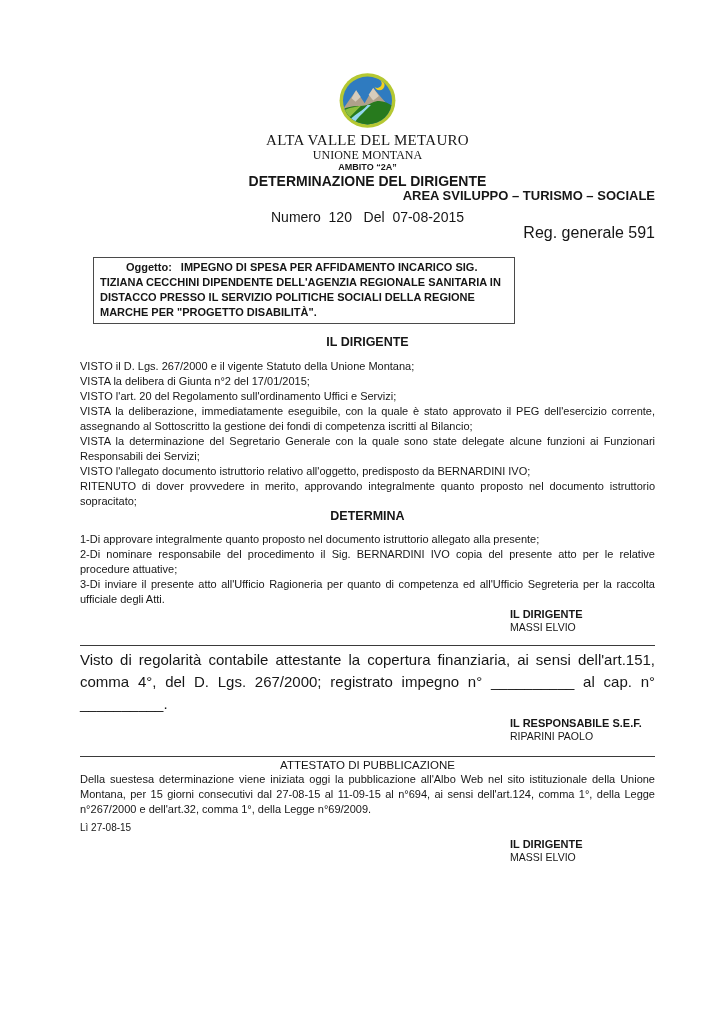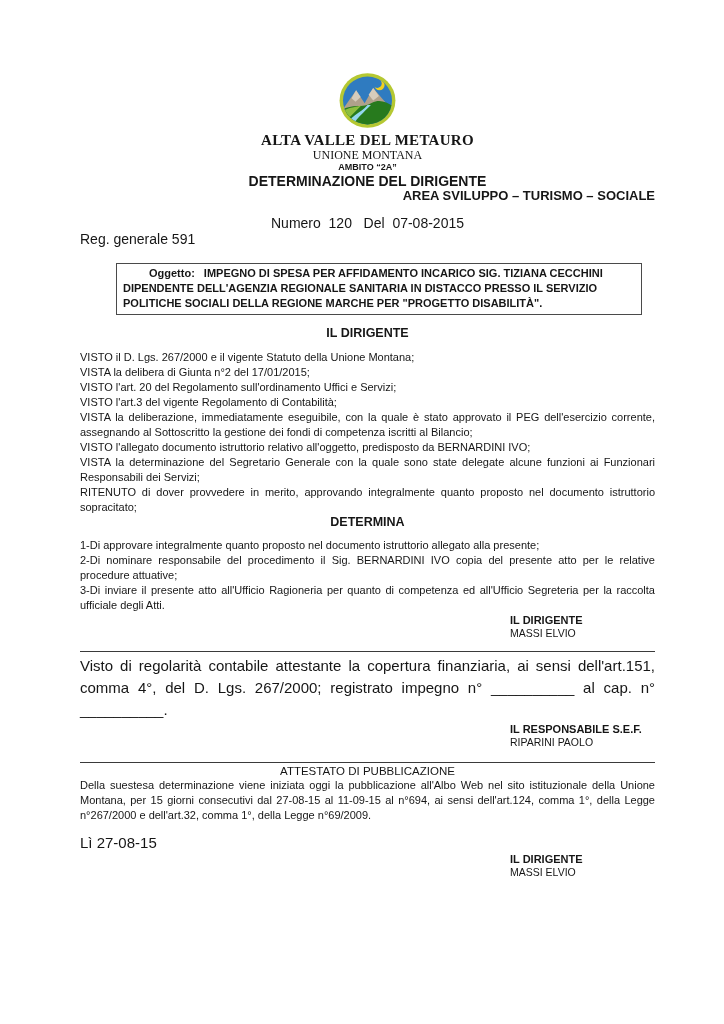--- a/index.html
+++ b/index.html
@@ -8,37 +8,37 @@
     width:724px; height:1024px; background:#ffffff; color:#161616;
     font-family:"Liberation Sans","DejaVu Sans",sans-serif;
     position:relative; margin:0 auto; overflow:hidden;
   }
   .content { padding:0 69px 0 80px; }
 
   
   .logo { display:block; width:57px; height:57px; margin:72px auto 0; }
   .org-name {
     font-family:"Liberation Serif","DejaVu Serif",serif;
-    font-weight:bold; font-size:15px; line-height:17px;
+    font-weight:normal; font-size:15px; line-height:17px;
     text-align:center; margin-top:3px; letter-spacing:.3px;
   }
   .org-subtitle {
     font-family:"Liberation Serif","DejaVu Serif",serif;
     font-weight:normal; font-size:12px; line-height:13px; text-align:center;
   }
   .ambito { font-weight:bold; font-size:9px; line-height:11px; text-align:center; }
 
   .doc-type  { font-weight:bold; font-size:14px; line-height:16px; text-align:center; }
   .doc-area  { font-weight:bold; font-size:13px; line-height:14px; text-align:right; }
-  .numero    { font-size:14px; line-height:18px; text-align:center; margin-top:11px; white-space:pre; }
-  .reg       { font-size:14px; line-height:14px; }
+  .numero    { font-size:14px; line-height:18px; text-align:center; margin-top:5px; white-space:pre; }
+  .reg       { font-size:16px; line-height:14px; text-align:right; }
 
   
   .subject-box {
-    margin-top:17px; margin-left:36px; width:526px;
+    margin-top:17px; margin-left:13px; width:422px;
     border:1px solid #4a4a4a; padding:2px 9px 3px 6px;
   }
   .subject-box p {
     font-weight:bold; font-size:11px; line-height:15px; text-indent:26px;
   }
   .subject-label { margin-right:9px; }
 
   .section-heading { font-weight:bold; font-size:12.5px; line-height:15px; text-align:center; }
   .h-dirigente { margin-top:11px; }
   .h-determina { }
@@ -56,21 +56,21 @@
   .sig-name  { font-size:10.5px; line-height:12px; }
 
   .rule { border:none; border-top:1px solid #3a3a3a; height:0; }
   .rule-1 { margin-top:12px; }
   .rule-2 { margin-top:14px; }
 
   .accounting-text { margin-top:3px; font-size:15px; line-height:22px; text-align:justify; }
 
   .pub-heading { font-size:11.5px; line-height:14px; text-align:center; margin-top:1px; }
   .pub-body { font-size:11px; line-height:15px; text-align:justify; }
-  .date-line { font-size:15px; line-height:14px; margin-top:13px; }
+  .date-line { font-size:10px; line-height:14px; margin-top:4px; }
 </style>
 </head>
 <body>
 
 <div class="page">
   <div class="content">
 
     <svg class="logo" viewBox="0 0 100 100" aria-hidden="true">
       <ellipse cx="50" cy="50" rx="49" ry="48" fill="#b5c832"></ellipse>
       <clipPath id="logoClip">
@@ -100,24 +100,23 @@
 
     <div class="subject-box">
       <p><span class="subject-label">Oggetto:</span><span>IMPEGNO DI SPESA PER AFFIDAMENTO INCARICO SIG. TIZIANA CECCHINI DIPENDENTE DELL'AGENZIA REGIONALE SANITARIA IN DISTACCO PRESSO IL SERVIZIO POLITICHE SOCIALI DELLA REGIONE MARCHE PER "PROGETTO DISABILITÀ".</span></p>
     </div>
 
     <div class="section-heading h-dirigente">IL DIRIGENTE</div>
     <div class="clauses">
       <p>VISTO il D. Lgs. 267/2000 e il vigente Statuto della Unione Montana;</p>
       <p>VISTA la delibera di Giunta n°2 del 17/01/2015;</p>
       <p>VISTO l'art. 20 del Regolamento sull'ordinamento Uffici e Servizi;</p>
-      <p>VISTO l'art.3 del vigente Regolamento di Contabilità;</p>
       <p>VISTA la deliberazione, immediatamente eseguibile, con la quale è stato approvato il PEG dell'esercizio corrente, assegnando al Sottoscritto la gestione dei fondi di competenza iscritti al Bilancio;</p>
+      <p>VISTA la determinazione del Segretario Generale con la quale sono state delegate alcune funzioni ai Funzionari Responsabili dei Servizi;</p>
       <p>VISTO l'allegato documento istruttorio relativo all'oggetto, predisposto da BERNARDINI IVO;</p>
-      <p>VISTA la determinazione del Segretario Generale con la quale sono state delegate alcune funzioni ai Funzionari Responsabili dei Servizi;</p>
       <p>RITENUTO di dover provvedere in merito, approvando integralmente quanto proposto nel documento istruttorio sopracitato;</p>
     </div>
 
     <div class="section-heading h-determina">DETERMINA</div>
     <div class="items">
       <p>1-Di approvare integralmente quanto proposto nel documento istruttorio allegato alla presente;</p>
       <p>2-Di nominare responsabile del procedimento il Sig. BERNARDINI IVO copia del presente atto per le relative procedure attuative;</p>
       <p>3-Di inviare il presente atto all'Ufficio Ragioneria per quanto di competenza ed all'Ufficio Segreteria per la raccolta ufficiale degli Atti.</p>
     </div>
 

